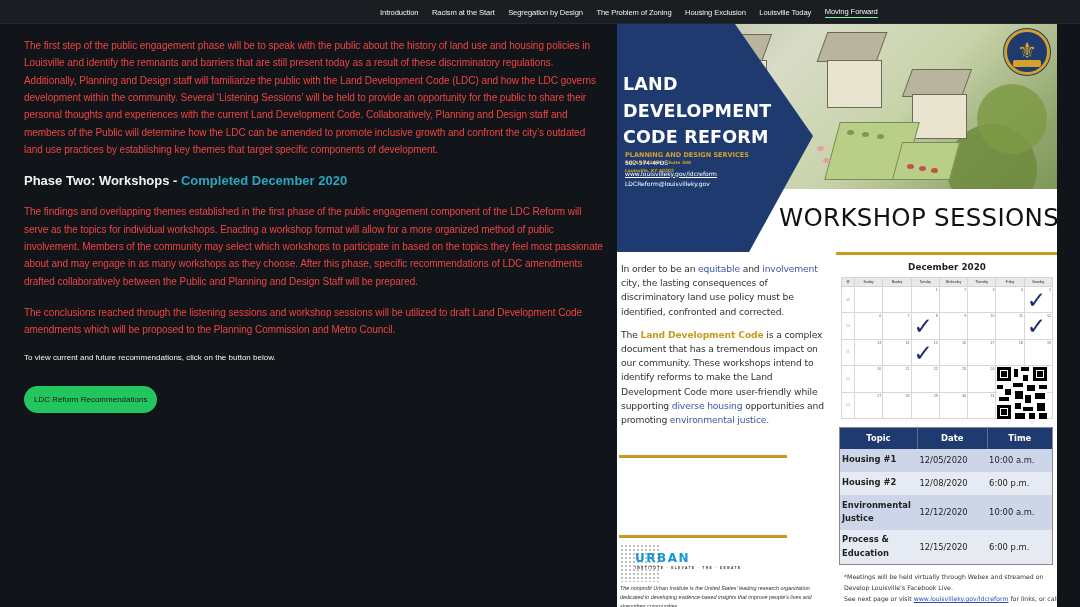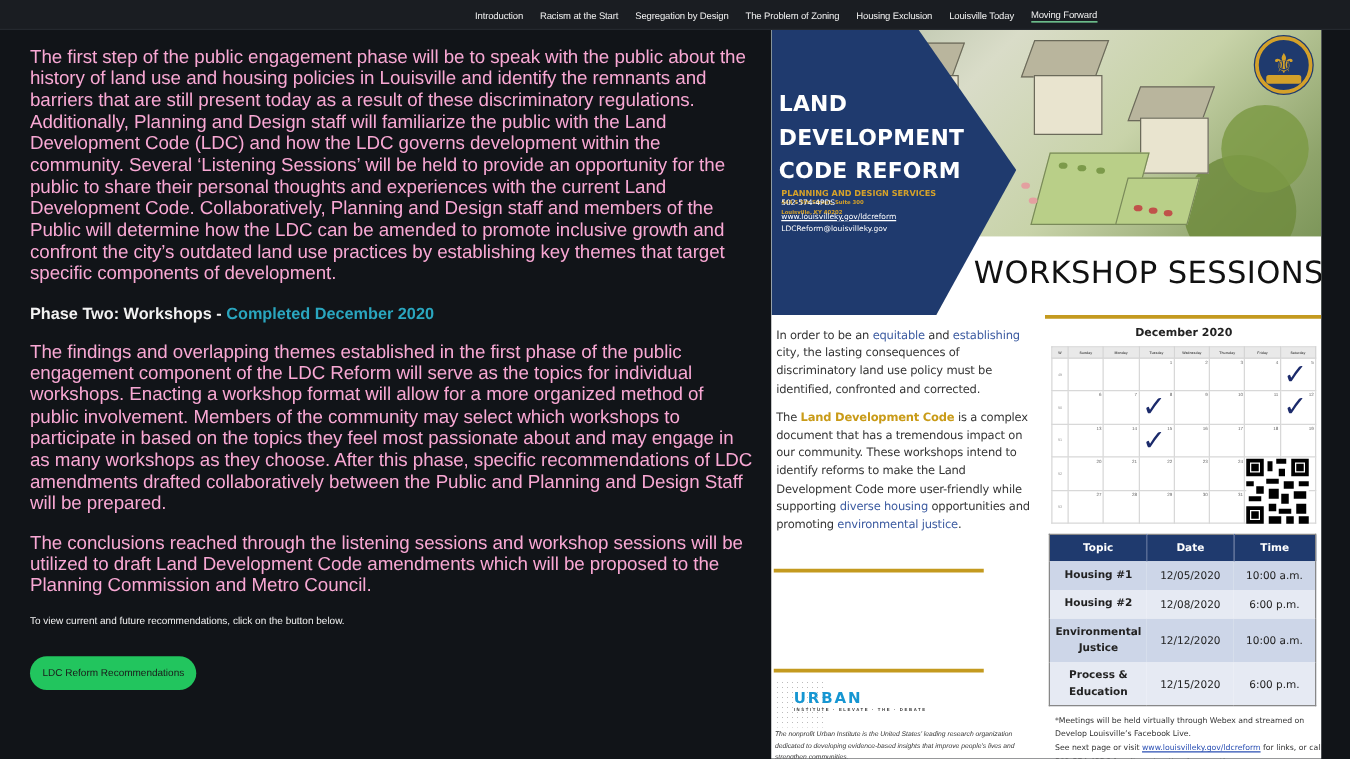--- a/index.html
+++ b/index.html
@@ -9,21 +9,21 @@
   
   .topnav { position: absolute; left: 0; top: 0; width: 1080px; height: 24px; background: #1a1d22; border-bottom: 1px solid #24282e; }
   .topnav ul { list-style: none; position: absolute; left: 380px; top: 0; height: 24px; display: flex; align-items: center; }
   .topnav li { font-size: 7.6px; color: #f0f0f0; margin-right: 13.5px; white-space: nowrap; letter-spacing: -0.1px; cursor: pointer; text-align: right; }
   .topnav li.active { border-bottom: 1px solid #86efac; padding-bottom: 1px; }
 
   
   .content { position: absolute; left: 24px; top: 37px; width: 580px; }
   .phase { font-size: 13px; line-height: 17px; color: #f2f2f2; margin-bottom: 14px; }
   .phase .status { color: #2aa6bf; }
-  .para { font-size: 15px; line-height: 17.35px; color: #f9a8d4; margin-bottom: 14px; letter-spacing: -0.05px; }
+  .para { font-size: 10px; line-height: 17.35px; color: #ef4444; margin-bottom: 14px; letter-spacing: -0.05px; }
   .note { font-size: 8px; color: #f2f2f2; margin-top: 12px; margin-bottom: 24px; }
   .cta { display: inline-block; background: #22c55e; color: #1a1a1a; font-size: 8px; border-radius: 14px; padding: 0 10px; height: 27px; line-height: 27px; border: none; cursor: pointer; font-family: "Liberation Sans", sans-serif; }
 
   
   .flyer { position: absolute; left: 617px; top: 24px; width: 440px; height: 583px; background: #ffffff; overflow: hidden; }
   .hero { position: absolute; left: 0; top: 0; width: 440px; height: 228px; background: linear-gradient(135deg, #a8b59a 0%, #d9dcc8 30%, #c8d3a9 55%, #8fa46b 80%, #6d8a4a 100%); overflow: hidden; }
   .hero .house { position: absolute; background: #e9e4cf; border: 1px solid #6b6a5a; }
   .hero .roof { position: absolute; background: #b9b59d; border: 1px solid #6b6a5a; }
   .hero .garden { position: absolute; background: #b9cf88; border: 1px solid #7a8a5a; }
   .hero .plant { position: absolute; width: 7px; height: 5px; border-radius: 50%; }
@@ -64,21 +64,21 @@
   .calendar th { height: 9px; background: #e9e9e9; border: 1px solid #d5d5d5; font-size: 2.8px; color: #555; font-weight: bold; }
   .calendar th.wk { width: 13px; }
   .calendar td { height: 26.4px; border: 1px solid #d8d8d8; vertical-align: top; text-align: right; font-size: 3.6px; color: #666; padding: 1px 1px 0 0; position: relative; }
   .calendar td.wk { text-align: center; vertical-align: middle; font-size: 3px; color: #999; padding: 0; }
   .check { position: absolute; left: 2px; top: 0; font-size: 23px; line-height: 26px; color: #1b2a6b; font-weight: bold; font-family: "DejaVu Sans", sans-serif; }
   .qr-box { position: absolute; left: 380px; top: 343px; width: 50px; height: 52px; background: #fff; }
   .qr-cell { position: absolute; background: #000; }
 
   .sched { position: absolute; left: 222px; top: 403px; width: 214px; border-collapse: collapse; font-family: "DejaVu Sans", sans-serif; border: 1px solid #888; }
   .sched th { background: #1f3a6e; color: #fff; font-size: 8.4px; height: 21px; font-weight: bold; border-right: 1px solid #5a6d96; }
-  .sched td { font-size: 8.4px; color: #222; text-align: center; height: 23px; padding: 0 2px; }
+  .sched td { font-size: 8.4px; color: #222; height: 23px; padding: 0 2px; }
   .sched td.topic { font-weight: bold; line-height: 13.5px; }
   .sched tr.odd td { background: #cdd6e8; }
   .sched tr.even td { background: #e6eaf3; }
   .sched tr.tall td { height: 35px; }
 
   .footnote { position: absolute; left: 227px; top: 547px; width: 214px; font-family: "DejaVu Sans", sans-serif; font-size: 6.2px; line-height: 11px; color: #333; }
   .footnote .u { color: #2a4fb3; text-decoration: underline; }
 </style>
 </head>
 <body>
@@ -158,21 +158,21 @@
     <div class="band"></div>
   </div>
 
   <div class="workshop-title">WORKSHOP SESSIONS</div>
 
   <div class="gold-rule" style="left:219px;top:228px;width:221px;"></div>
   <div class="gold-rule" style="left:2px;top:431px;width:168px;"></div>
   <div class="gold-rule" style="left:2px;top:511px;width:168px;"></div>
 
   <div class="intro">
-    <p><span>In order to be an </span><span class="hl-blue">equitable</span><span> and </span><span class="hl-blue">establishing</span><span> city, the lasting consequences of discriminatory land use policy must be identified, confronted and corrected.</span></p>
+    <p><span>In order to be an </span><span class="hl-blue">equitable</span><span> and </span><span class="hl-blue">involvement</span><span> city, the lasting consequences of discriminatory land use policy must be identified, confronted and corrected.</span></p>
     <p><span>The </span><span class="hl-gold">Land Development Code</span><span> is a complex document that has a tremendous impact on our community. These workshops intend to identify reforms to make the Land Development Code more user-friendly while supporting </span><span class="hl-blue">diverse housing</span><span> opportunities and promoting </span><span class="hl-blue">environmental justice</span><span>.</span></p>
   </div>
 
 
   <div class="urban">
     <div class="dots"></div>
     <div class="logo">URBAN</div>
     <div class="tag">INSTITUTE · ELEVATE · THE · DEBATE</div>
     <div class="desc">The nonprofit Urban Institute is the United States' leading research organization dedicated to developing evidence-based insights that improve people's lives and strengthen communities.</div>
   </div>

